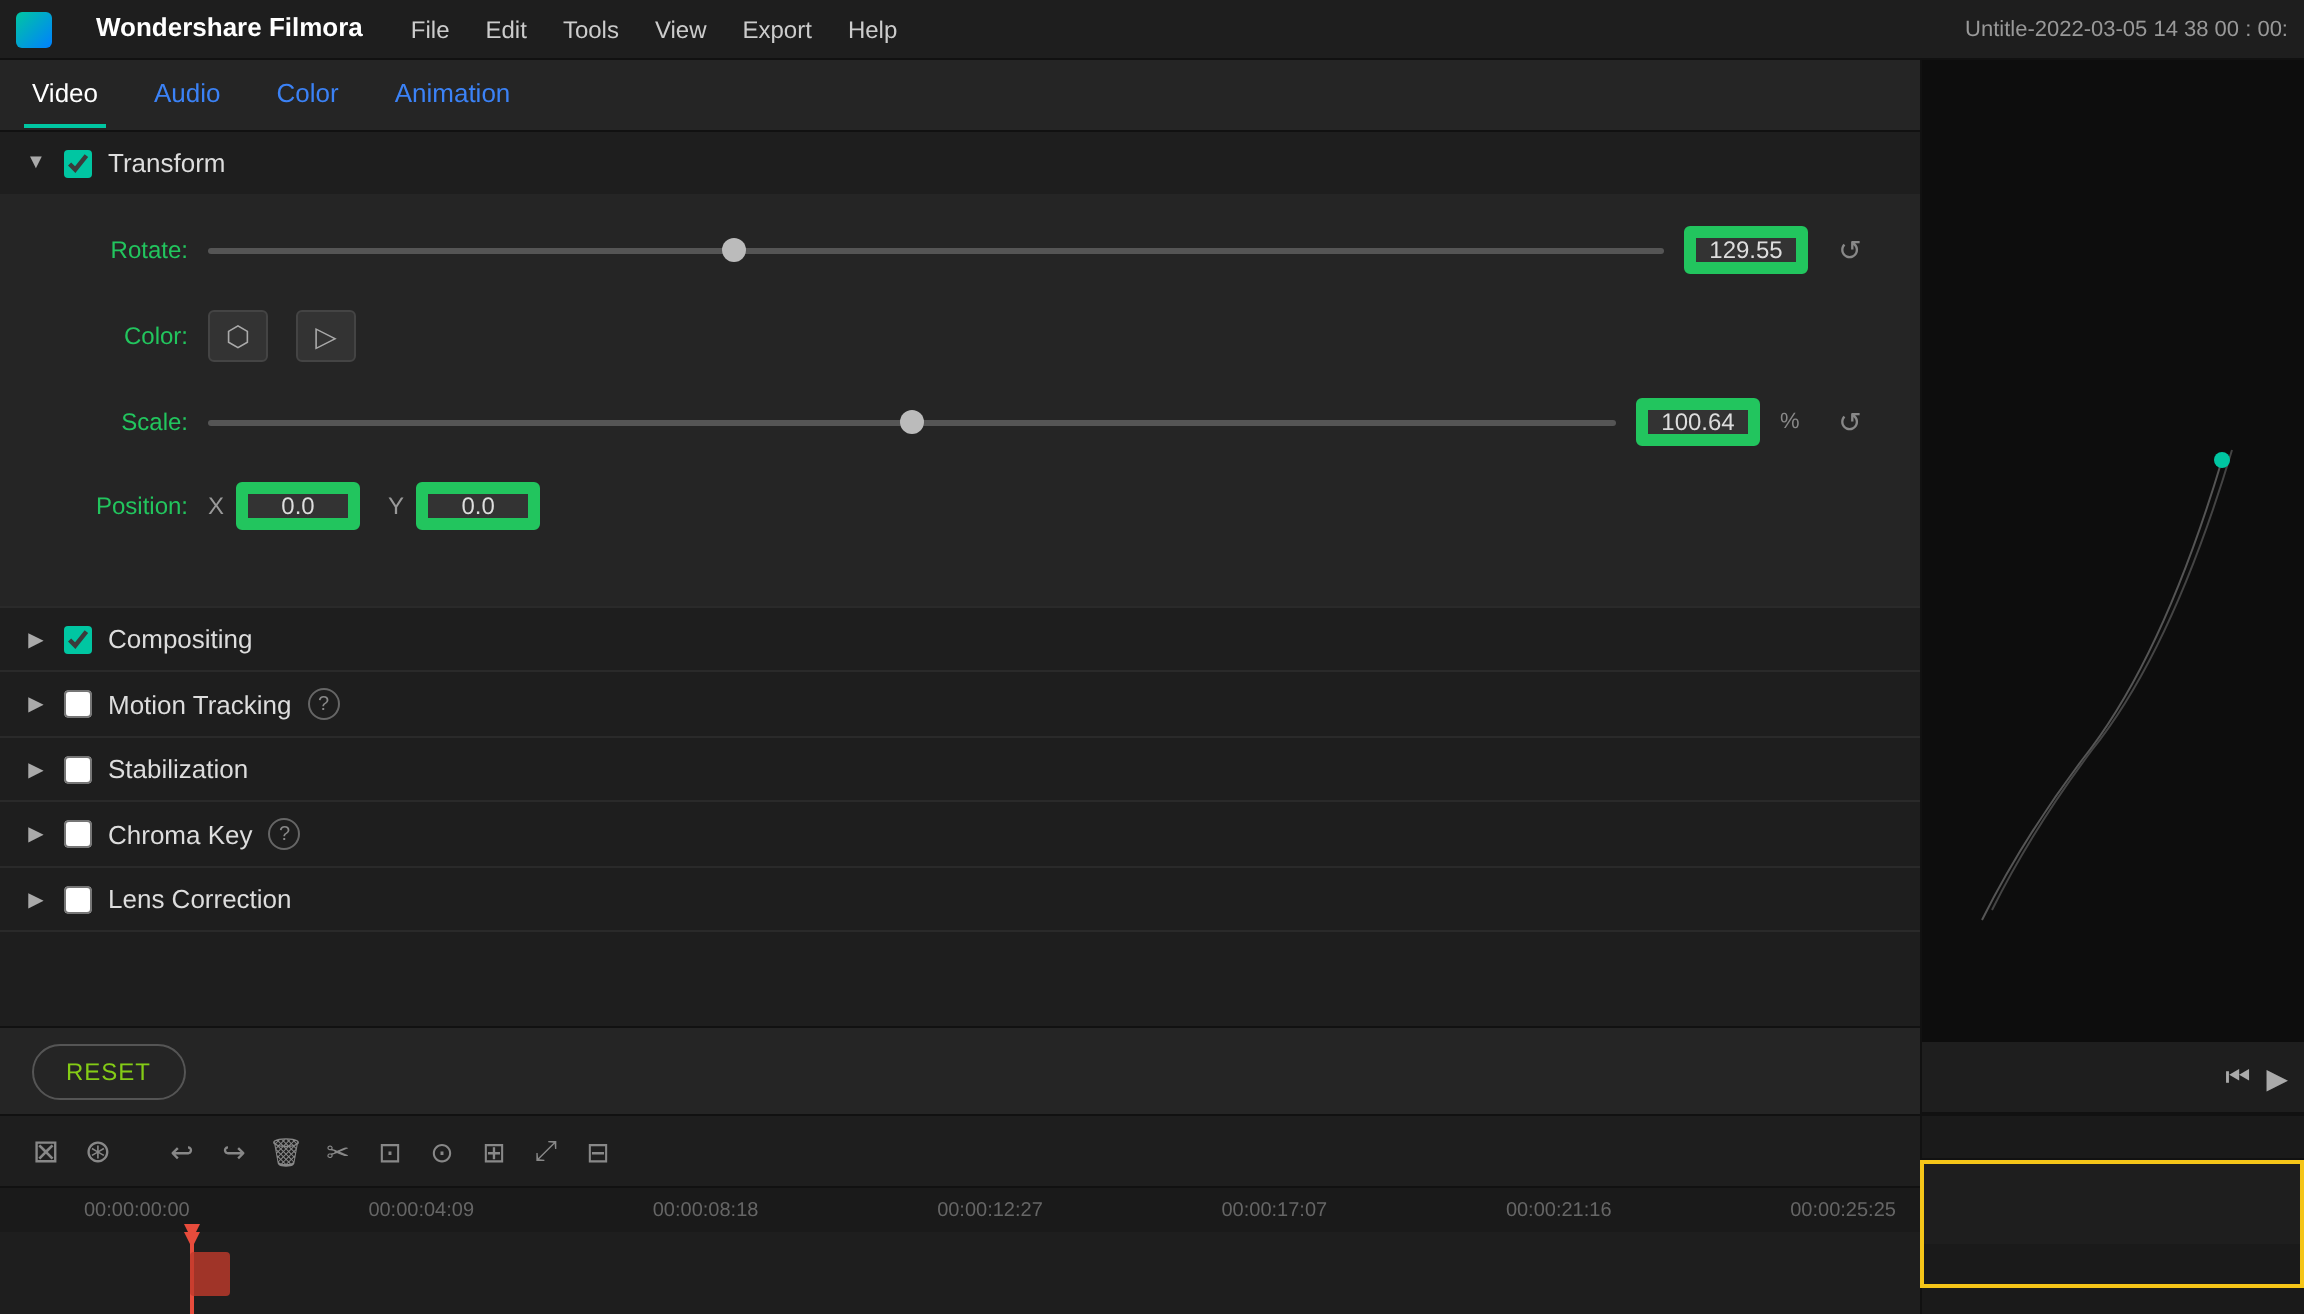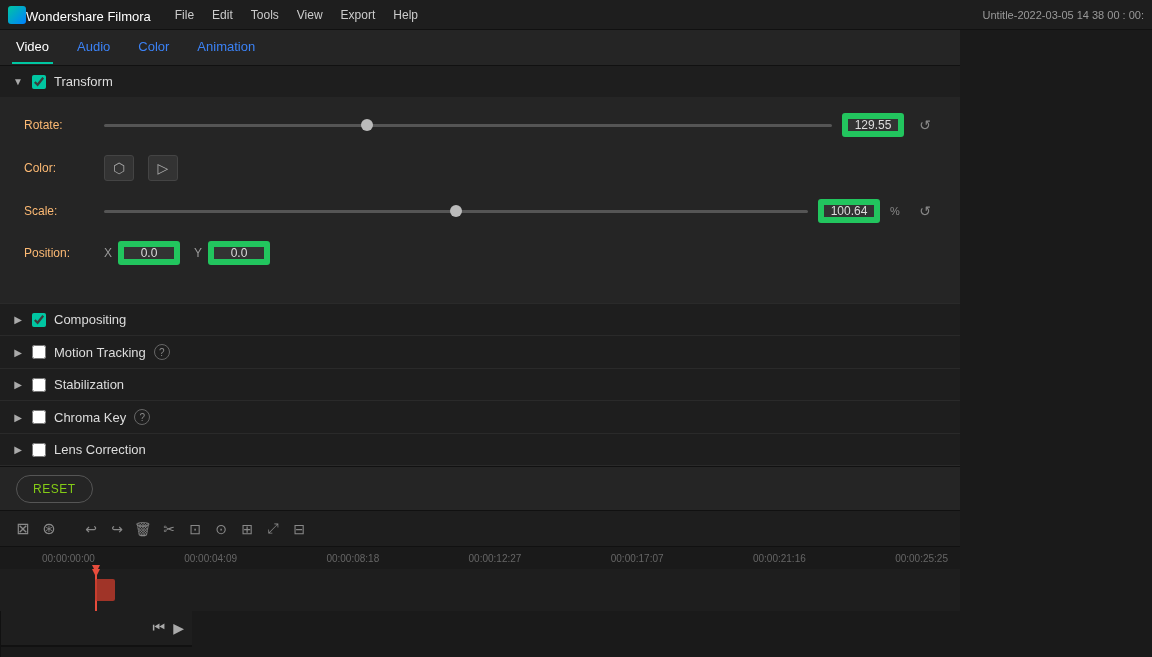--- a/index.html
+++ b/index.html
@@ -18,25 +18,25 @@
     #title-bar {
       height: 30px;
       background: #1e1e1e;
       display: flex;
       align-items: center;
       padding: 0 8px;
       border-bottom: 1px solid #111;
     }
     #app-logo {
       display: flex;
-      align-items: flex-end;
-      gap: 0;
+      align-items: flex-start;
+      gap: 22px;
       color: #fff;
       font-size: 13px;
-      font-weight: 400;
+      font-weight: 700;
     }
     #logo-icon {
       width: 18px;
       height: 18px;
       background: linear-gradient(135deg, #00c6a2, #0080ff);
       border-radius: 3px;
     }
     #menu-bar {
       display: flex;
       align-items: center;
@@ -53,21 +53,20 @@
     #title-text {
       margin-left: auto;
       font-size: 11px;
       color: #999;
     }
 
     
     #main-layout {
       display: flex;
       height: calc(657px - 30px);
-      flex-direction: column;
     }
 
     
     #left-panel {
       width: 960px;
       display: flex;
       flex-direction: column;
       background: #1e1e1e;
     }
 
@@ -155,22 +154,22 @@
     }
 
     .prop-row {
       display: flex;
       align-items: center;
       margin-bottom: 18px;
       gap: 10px;
     }
     .prop-label {
       width: 70px;
-      text-align: left;
-      color: #fdba74;
+      text-align: right;
+      color: #22c55e;
       font-size: 12px;
       flex-shrink: 0;
     }
 
     
     .slider-container {
       flex: 1;
       position: relative;
       height: 20px;
       display: flex;

